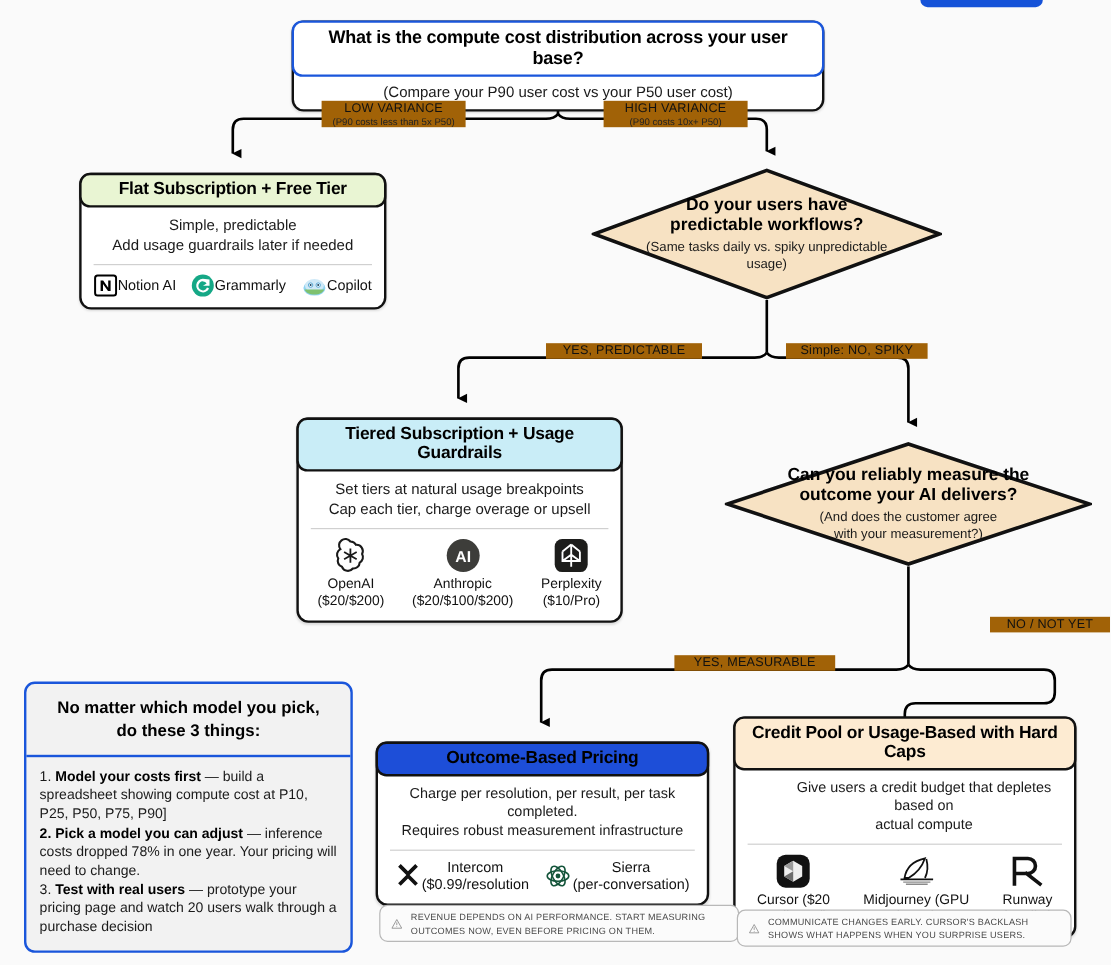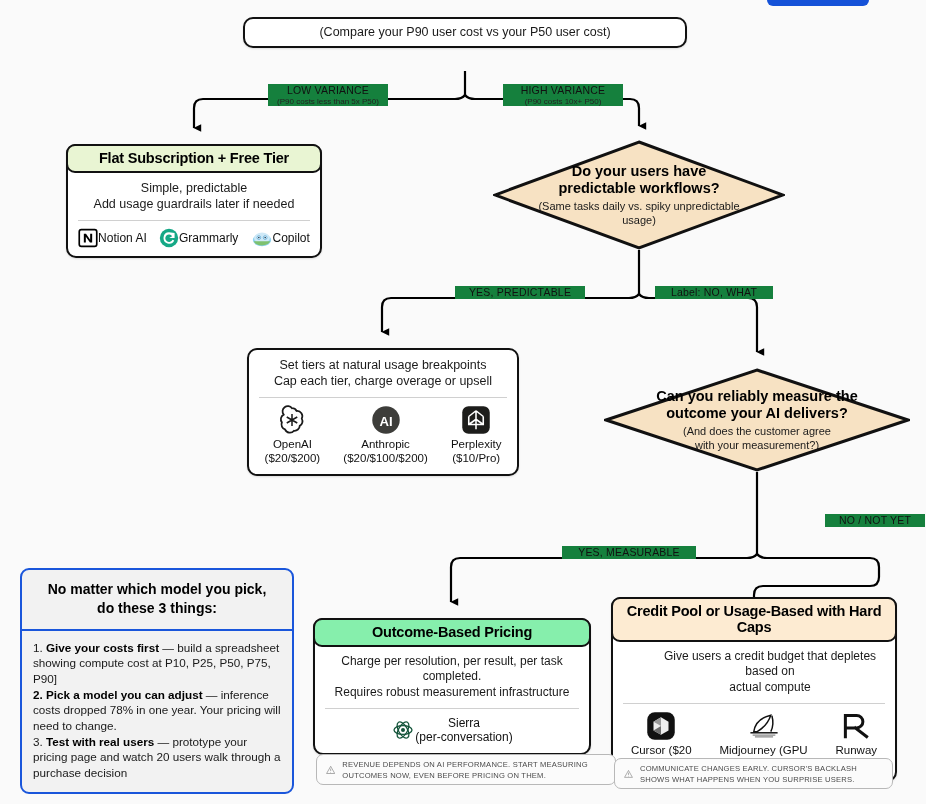--- a/index.html
+++ b/index.html
@@ -85,21 +85,21 @@
   #flat-node .card-head { background: #e9f5d3; font-size: 14.5px; }
   #flat-node .card-desc { font-size: 12.5px; }
 
   
   #tiered-node { left: 247px; top: 348px; width: 272px; }
   #tiered-node .card-head { background: #c9edf7; font-size: 14.5px; }
   #tiered-node .card-desc { font-size: 12.5px; }
 
   
   #outcome-node { left: 313px; top: 618px; width: 278px; }
-  #outcome-node .card-head { background: #86efac; font-size: 14.5px; }
+  #outcome-node .card-head { background: #1d4ed8; font-size: 14.5px; }
   #outcome-node .card-desc { font-size: 12px; }
 
   
   #credit-node { left: 611px; top: 597px; width: 286px; }
   #credit-node .card-head { background: #fdebd2; font-size: 14.5px; }
   #credit-node .card-desc { font-size: 12px; margin-left: 32px; }
 
   
   .diamond-wrap { position: absolute; }
   .diamond-shape {
@@ -120,21 +120,21 @@
   .diamond-title { font-weight: bold; font-size: 14.5px; line-height: 1.22; }
   .diamond-sub { font-size: 11px; line-height: 1.25; margin-top: 2px; color: #1a1a1a; }
   #diamond-1 { left: 493px; top: 140px; width: 292px; height: 110px; }
   #diamond-2 { left: 604px; top: 368px; width: 306px; height: 104px; }
 
   
   .edge-label {
     position: absolute;
     text-align: center;
     color: #111;
-    background: #15803d;
+    background: #a16207;
     padding: 0 4px;
     line-height: 1.2;
   }
   .edge-label .el-main { font-size: 10.5px; letter-spacing: .2px; }
   .edge-label .el-sub { font-size: 8px; letter-spacing: 0; color: #222; }
 
   
   .warn {
     position: absolute;
     border: 1px solid #b8b8b8;
@@ -214,20 +214,21 @@
     <path class="wire" d="M639,250 L639,294"></path>
     <path class="wire" d="M639,294 Q636,298 629,298 L391,298 Q382,298 382,307 L382,332" marker-end="url(#ah)"></path>
     <path class="wire" d="M639,294 Q642,298 649,298 L748,298 Q757,298 757,307 L757,352" marker-end="url(#ah)"></path>
 
     <path class="wire" d="M757,472 L757,554"></path>
     <path class="wire" d="M757,554 Q754,558 747,558 L460,558 Q451,558 451,567 L451,602" marker-end="url(#ah)"></path>
     <path class="wire" d="M757,554 Q760,558 767,558 L870,558 Q879,558 879,567 L879,577 Q879,586 870,586 L763,586 Q754,586 754,595 L754,602" marker-end="url(#ah)"></path>
   </svg>
 
   <div class="card" id="root-node">
+    <div class="card-head boxed">What is the compute cost distribution across your user base?</div>
     <div class="card-desc">(Compare your P90 user cost vs your P50 user cost)</div>
   </div>
 
   <div class="edge-label" style="left:268px; top:84px; width:112px;">
     <div class="el-main">LOW VARIANCE</div>
     <div class="el-sub">(P90 costs less than 5x P50)</div>
   </div>
   <div class="edge-label" style="left:503px; top:84px; width:112px;">
     <div class="el-main">HIGH VARIANCE</div>
     <div class="el-sub">(P90 costs 10x+ P50)</div>
@@ -277,24 +278,25 @@
 predictable workflows?</div>
       <div class="diamond-sub" style="white-space:pre-line">(Same tasks daily vs. spiky unpredictable
 usage)</div>
     </div>
   </div>
 
   <div class="edge-label" style="left:455px; top:286px; width:122px;">
     <div class="el-main">YES, PREDICTABLE</div>
   </div>
   <div class="edge-label" style="left:655px; top:286px; width:110px;">
-    <div class="el-main">Label: NO, WHAT</div>
+    <div class="el-main">Simple: NO, SPIKY</div>
   </div>
 
   <div class="card" id="tiered-node">
+    <div class="card-head boxed">Tiered Subscription + Usage Guardrails</div>
     <div class="card-desc" style="white-space:pre-line">Set tiers at natural usage breakpoints
 Cap each tier, charge overage or upsell</div>
     <div class="divider"></div>
     <div class="logo-row">
       <div class="logo-cell stacked">
         <svg width="30" height="30" viewBox="0 0 24 24">
           <path d="M12 2.6a4.2 4.2 0 0 1 3.7 2.2 4.2 4.2 0 0 1 4.1 6.1 4.2 4.2 0 0 1-1.6 5.8 4.2 4.2 0 0 1-4.6 3.9 4.2 4.2 0 0 1-7.2-1.1 4.2 4.2 0 0 1-2.5-5.6 4.2 4.2 0 0 1 1.4-6.2A4.2 4.2 0 0 1 12 2.6z" fill="none" stroke="#1a1a1a" stroke-width="1.4"></path>
           <path d="M12 7.2v9.6M7.8 9.6l8.4 4.8M16.2 9.6l-8.4 4.8" stroke="#1a1a1a" stroke-width="1.2" fill="none"></path>
         </svg>
         <span class="logo-label" style="white-space:pre-line; font-size:11.5px">OpenAI
@@ -338,20 +340,27 @@
     <div class="el-main">NO / NOT YET</div>
   </div>
 
   <div class="card" id="outcome-node">
     <div class="card-head boxed">Outcome-Based Pricing</div>
     <div class="card-desc" style="white-space:pre-line">Charge per resolution, per result, per task completed.
 Requires robust measurement infrastructure</div>
     <div class="divider"></div>
     <div class="logo-row" style="justify-content:space-evenly">
       <div class="logo-cell">
+        <svg width="22" height="22" viewBox="0 0 24 24">
+          <path d="M3 3.5 10.5 11 3 18.5l2.4 2.4L12 14.3l6.6 6.6 2.4-2.4L13.5 11 21 3.5 18.6 1 12 7.7 5.4 1z" fill="#111"></path>
+        </svg>
+        <span class="logo-label" style="white-space:pre-line">Intercom
+($0.99/resolution</span>
+      </div>
+      <div class="logo-cell">
         <svg width="24" height="24" viewBox="0 0 24 24">
           <g fill="none" stroke="#14543a" stroke-width="1.3">
             <ellipse cx="12" cy="12" rx="9" ry="4.4"></ellipse>
             <ellipse cx="12" cy="12" rx="9" ry="4.4" transform="rotate(60 12 12)"></ellipse>
             <ellipse cx="12" cy="12" rx="9" ry="4.4" transform="rotate(120 12 12)"></ellipse>
           </g>
           <circle cx="12" cy="12" r="2" fill="#14543a"></circle>
         </svg>
         <span class="logo-label" style="white-space:pre-line">Sierra
 (per-conversation)</span>
@@ -410,19 +419,19 @@
       <path d="M12 8.5v6" stroke="#7a7a7a" stroke-width="1.6"></path>
       <circle cx="12" cy="17.6" r="1" fill="#7a7a7a"></circle>
     </svg>
     <div class="warn-text">COMMUNICATE CHANGES EARLY. CURSOR'S BACKLASH SHOWS WHAT HAPPENS WHEN YOU SURPRISE USERS.</div>
   </div>
 
   <div id="tips-panel">
     <div id="tips-head" style="white-space:pre-line">No matter which model you pick,
 do these 3 things:</div>
     <div id="tips-body">
-      <span><span>1.</span> <b>Give your costs first</b><span> — build a spreadsheet showing compute cost at P10, P25, P50, P75, P90]</span></span><br>
+      <span><span>1.</span> <b>Model your costs first</b><span> — build a spreadsheet showing compute cost at P10, P25, P50, P75, P90]</span></span><br>
       <span><b>2.</b> <b>Pick a model you can adjust</b><span> — inference costs dropped 78% in one year. Your pricing will need to change.</span></span><br>
       <span><span>3.</span> <b>Test with real users</b><span> — prototype your pricing page and watch 20 users walk through a purchase decision</span></span>
     </div>
   </div>
 
 </div>
 
 </body></html>

